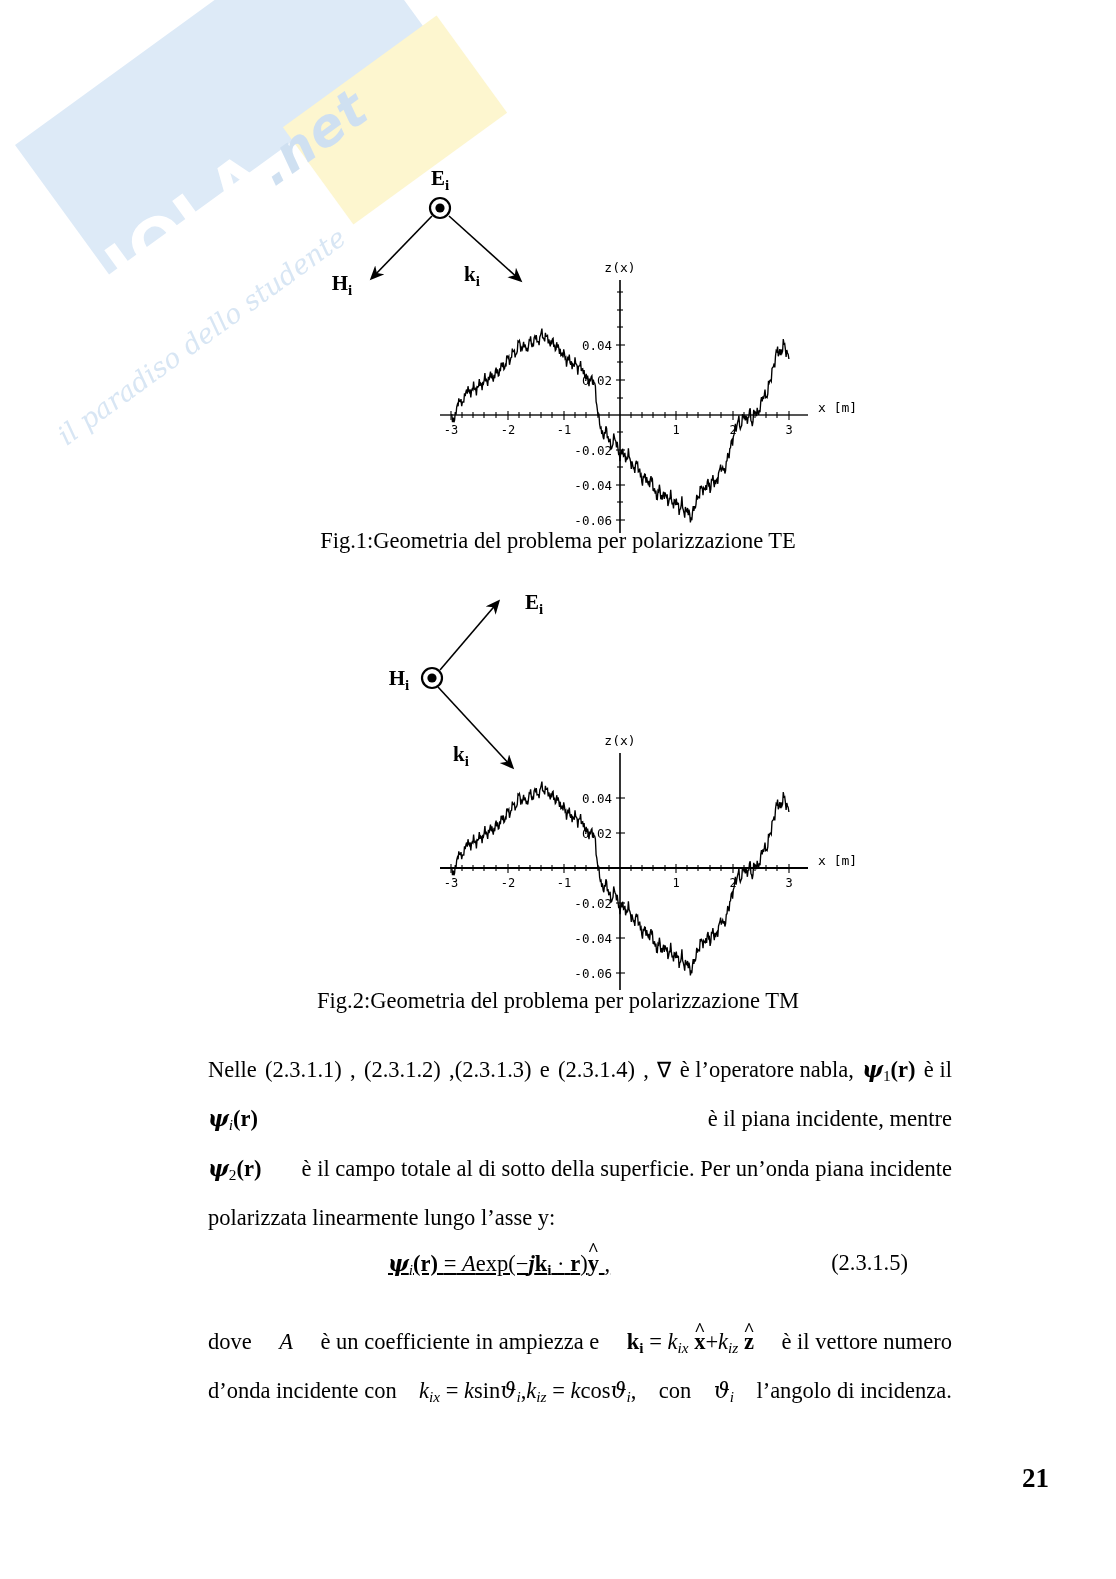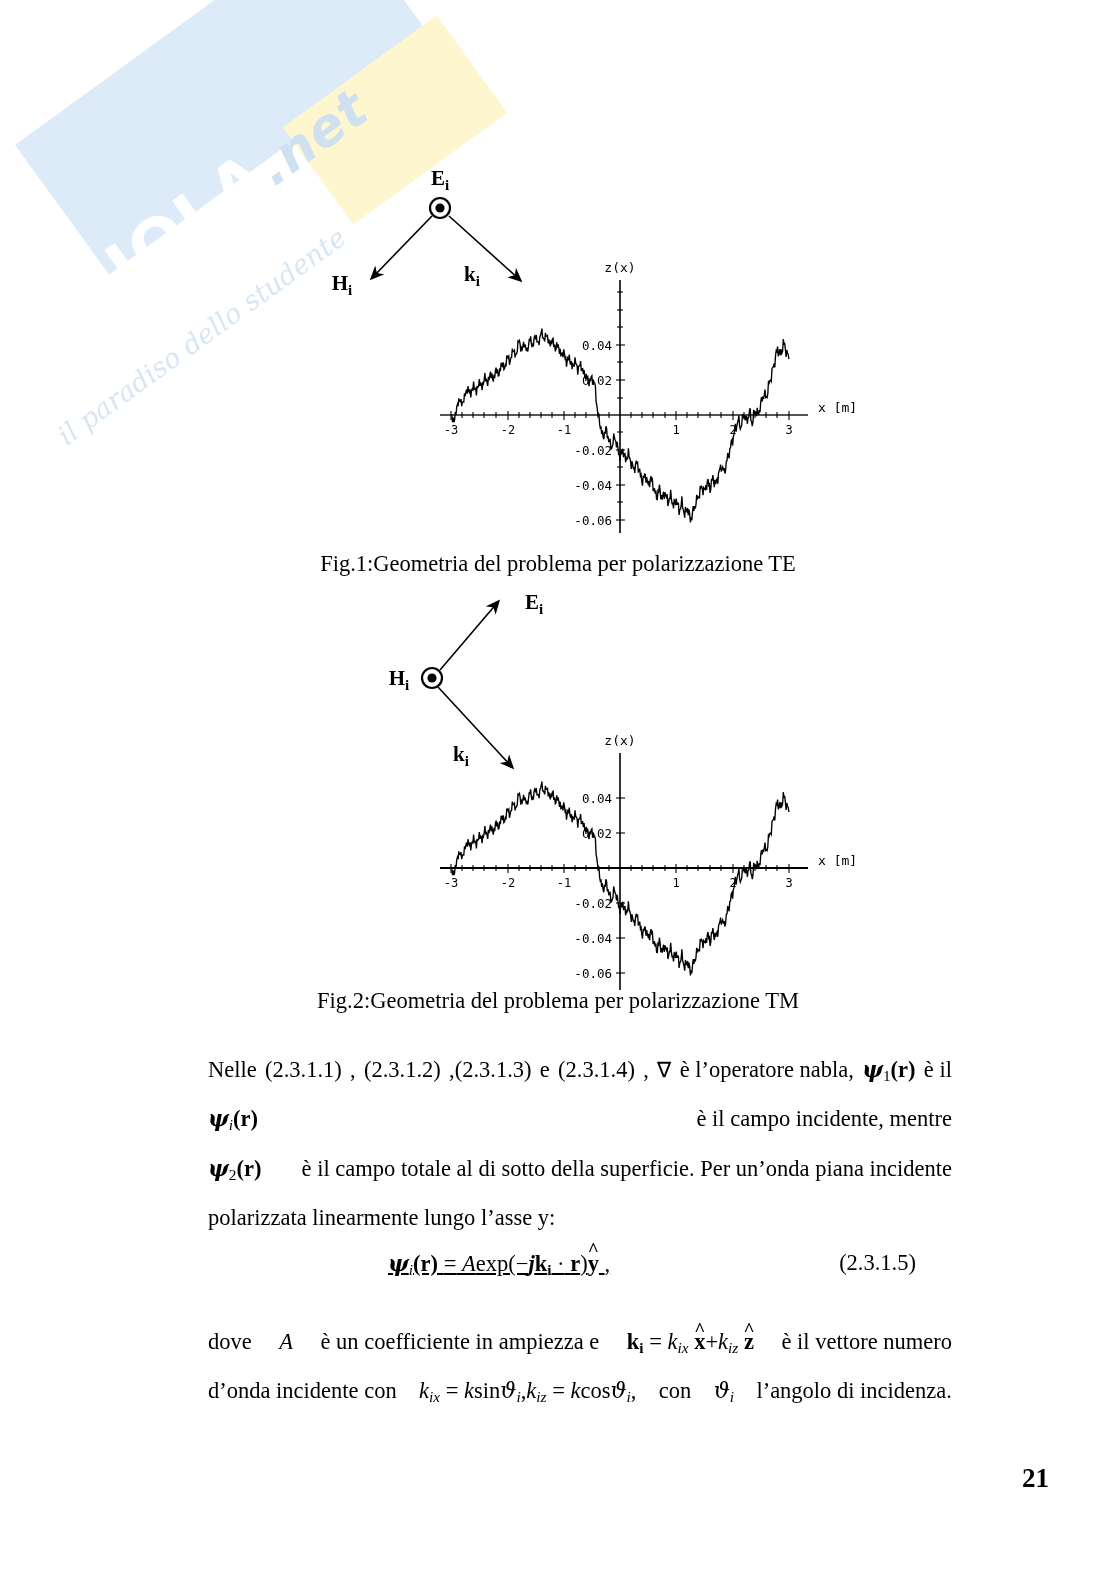--- a/index.html
+++ b/index.html
@@ -136,21 +136,21 @@
     align-items: baseline;
     z-index: 3;
   }
   .eq-body {
     flex: 0 0 auto;
     margin-left: 180px;
     text-decoration: underline;
   }
   .eq-number {
     position: absolute;
-    right: 36px;
+    right: 44px;
   }
 
   .page-number {
     position: absolute;
     right: 67px;
     top: 1463px;
     font-size: 27px;
     font-weight: bold;
     font-family: "Liberation Serif", serif;
     z-index: 3;
@@ -269,21 +269,21 @@
           <text x="612" y="340">-0.04</text>
         <text x="612" y="375">-0.06</text>
       </g>
 
       <text x="620" y="122" font-family="'DejaVu Sans Mono',monospace" font-size="13" text-anchor="middle">z(x)</text>
       <text x="818" y="262" font-family="'DejaVu Sans Mono',monospace" font-size="13">x [m]</text>
 
       <polyline fill="none" stroke="#000" stroke-width="1.35" points="451.1,265.0 451.8,264.8 452.5,272.1 453.2,267.5 453.9,272.2 454.6,270.1 455.3,262.0 456.0,264.8 456.7,257.0 457.4,254.3 458.1,256.3 458.8,248.3 459.5,251.3 460.2,251.6 461.0,249.1 461.7,256.1 462.4,252.1 463.1,251.9 463.8,252.0 464.5,243.4 465.2,246.2 465.9,241.9 466.6,239.5 467.3,243.7 468.0,236.2 468.7,240.9 469.4,242.3 470.1,239.4 470.8,247.4 471.5,240.7 472.2,238.9 472.9,239.9 473.6,231.6 474.3,239.1 475.0,239.5 475.7,238.4 476.4,245.4 477.1,236.7 477.8,237.1 478.5,236.7 479.3,229.0 480.0,235.9 480.7,233.0 481.4,233.7 482.1,240.3 482.8,231.9 483.5,233.5 484.2,229.8 484.9,223.0 485.6,231.4 486.3,228.6 487.0,231.9 487.7,236.0 488.4,226.9 489.1,230.2 489.8,225.7 490.5,221.5 491.2,228.3 491.9,223.3 492.6,228.4 493.3,231.6 494.0,224.8 494.7,228.3 495.4,220.6 496.1,217.7 496.8,223.4 497.5,219.4 498.3,226.0 499.0,225.4 499.7,218.4 500.4,221.3 501.1,213.4 501.8,213.3 502.5,217.0 503.2,212.3 503.9,219.6 504.6,218.6 505.3,214.9 506.0,216.5 506.7,206.0 507.4,205.9 508.1,207.9 508.8,206.4 509.5,214.8 510.2,211.2 510.9,207.7 511.6,207.3 512.3,198.6 513.0,201.5 513.7,201.5 514.4,200.3 515.1,207.4 515.8,204.2 516.5,203.9 517.3,201.3 518.0,191.1 518.7,191.8 519.4,190.5 520.1,193.8 520.8,201.7 521.5,197.7 522.2,199.5 522.9,196.5 523.6,191.9 524.3,197.4 525.0,194.3 525.7,197.3 526.4,201.2 527.1,197.9 527.8,201.5 528.5,195.8 529.2,189.9 529.9,190.4 530.6,186.3 531.3,193.3 532.0,197.1 532.7,194.5 533.4,196.4 534.1,187.9 534.8,186.1 535.5,188.2 536.3,185.1 537.0,191.8 537.7,191.6 538.4,191.5 539.1,195.1 539.8,186.9 540.5,185.4 541.2,182.3 541.9,178.6 542.6,187.9 543.3,187.9 544.0,189.3 544.7,191.4 545.4,182.8 546.1,186.3 546.8,186.3 547.5,185.6 548.2,193.4 548.9,189.4 549.6,193.2 550.3,196.4 551.0,190.4 551.7,194.3 552.4,189.1 553.1,188.3 553.8,196.9 554.6,194.7 555.3,200.5 556.0,199.4 556.7,192.2 557.4,197.7 558.1,194.3 558.8,198.0 559.5,203.9 560.2,198.7 560.9,205.7 561.6,205.1 562.3,202.5 563.0,207.4 563.7,199.4 564.4,203.0 565.1,208.7 565.8,207.5 566.5,216.7 567.2,211.0 567.9,206.7 568.6,210.4 569.3,204.6 570.0,212.6 570.7,214.9 571.4,211.2 572.1,219.2 572.8,213.9 573.6,214.8 574.3,216.8 575.0,207.3 575.7,213.4 576.4,214.2 577.1,215.7 577.8,224.6 578.5,216.3 579.2,215.9 579.9,215.8 580.6,211.0 581.3,221.0 582.0,219.0 582.7,218.7 583.4,224.2 584.1,220.0 584.8,227.5 585.5,228.3 586.2,223.8 586.9,229.4 587.6,225.7 588.3,230.6 589.0,236.2 589.7,228.5 590.4,231.3 591.1,227.0 591.9,225.8 592.6,234.5 593.3,229.7 594.0,232.6 594.7,233.1 595.4,236.2 596.1,251.6 596.8,255.2 597.5,261.0 598.2,266.3 598.9,263.5 599.6,274.1 600.3,278.0 601.0,277.3 601.7,284.0 602.4,280.3 603.1,287.1 603.8,289.3 604.5,282.0 605.2,283.8 605.9,276.3 606.6,278.4 607.3,288.2 608.0,286.0 608.7,291.6 609.4,291.4 610.1,288.8 610.9,299.1 611.6,298.5 612.3,296.3 613.0,294.1 613.7,283.5 614.4,287.1 615.1,290.1 615.8,291.2 616.5,297.5 617.2,291.9 617.9,297.8 618.6,304.1 619.3,303.4 620.0,311.2 620.7,302.9 621.4,299.9 622.1,304.3 622.8,298.7 623.5,306.3 624.2,305.7 624.9,302.8 625.6,312.3 626.3,307.8 627.0,309.2 627.7,308.3 628.4,298.3 629.1,306.5 629.9,308.5 630.6,311.7 631.3,318.9 632.0,311.4 632.7,315.1 633.4,318.4 634.1,317.9 634.8,322.9 635.5,314.3 636.2,310.8 636.9,313.2 637.6,312.4 638.3,322.0 639.0,321.6 639.7,318.6 640.4,325.8 641.1,324.4 641.8,331.8 642.5,335.6 643.2,325.8 643.9,328.2 644.6,324.1 645.3,324.5 646.0,332.8 646.7,327.2 647.4,331.6 648.1,333.8 648.9,330.8 649.6,337.3 650.3,329.4 651.0,326.2 651.7,330.5 652.4,329.2 653.1,340.3 653.8,340.7 654.5,338.3 655.2,343.6 655.9,340.6 656.6,349.2 657.3,349.5 658.0,340.6 658.7,341.7 659.4,334.7 660.1,340.0 660.8,349.3 661.5,345.1 662.2,349.7 662.9,345.0 663.6,341.7 664.3,349.0 665.0,342.4 665.7,344.8 666.4,347.0 667.2,344.4 667.9,356.0 668.6,353.0 669.3,348.6 670.0,348.7 670.7,339.8 671.4,348.9 672.1,354.5 672.8,352.7 673.5,358.5 674.2,349.7 674.9,350.2 675.6,355.1 676.3,348.6 677.0,354.8 677.7,352.9 678.4,353.3 679.1,365.0 679.8,359.4 680.5,359.1 681.2,355.1 681.9,346.3 682.6,357.6 683.3,359.9 684.0,363.0 684.7,367.6 685.4,357.0 686.2,360.7 686.9,361.6 687.6,358.0 688.3,365.2 689.0,359.7 689.7,363.8 690.4,372.4 691.1,367.3 691.8,370.3 692.5,362.1 693.2,356.1 693.9,361.0 694.6,356.1 695.3,358.5 696.0,354.3 696.7,344.9 697.4,349.6 698.1,346.7 698.8,347.6 699.5,347.8 700.2,336.0 700.9,337.8 701.6,336.6 702.3,338.2 703.0,345.3 703.7,337.7 704.5,339.0 705.2,339.7 705.9,335.2 706.6,340.0 707.3,331.6 708.0,329.0 708.7,335.3 709.4,334.1 710.1,342.9 710.8,339.1 711.5,328.8 712.2,330.6 712.9,325.1 713.6,331.6 714.3,337.1 715.0,329.8 715.7,334.2 716.4,330.0 717.1,328.8 717.8,333.8 718.5,323.2 719.2,320.6 719.9,318.8 720.6,314.6 721.3,321.7 722.0,318.9 722.7,316.9 723.5,320.6 724.2,318.0 724.9,323.5 725.6,320.6 726.3,311.3 727.0,310.9 727.7,303.0 728.4,306.0 729.1,308.3 729.8,298.5 730.5,298.0 731.2,290.9 731.9,289.6 732.6,295.6 733.3,286.9 734.0,284.7 734.7,279.6 735.4,273.9 736.1,281.7 736.8,276.5 737.5,272.6 738.2,270.3 738.9,265.6 739.6,276.1 740.3,279.1 741.0,277.1 741.7,275.5 742.5,264.2 743.2,265.8 743.9,267.8 744.6,265.4 745.3,270.4 746.0,265.6 746.7,268.0 747.4,273.8 748.1,267.2 748.8,267.1 749.5,260.1 750.2,258.3 750.9,270.6 751.6,271.9 752.3,276.1 753.0,271.7 753.7,259.8 754.4,263.9 755.1,261.8 755.8,262.5 756.5,266.2 757.2,257.8 757.9,262.8 758.6,264.8 759.3,260.2 760.0,262.2 760.8,251.2 761.5,247.2 762.2,251.3 762.9,246.4 763.6,249.0 764.3,244.9 765.0,239.6 765.7,247.6 766.4,247.0 767.1,247.7 767.8,243.8 768.5,230.9 769.2,232.8 769.9,230.5 770.6,230.0 771.3,231.4 772.0,218.5 772.7,217.4 773.4,216.7 774.1,213.5 774.8,217.4 775.5,206.0 776.2,200.5 776.9,201.5 777.6,196.5 778.3,206.2 779.0,203.8 779.8,199.0 780.5,205.2 781.2,199.5 781.9,203.2 782.6,201.2 783.3,189.0 784.0,194.1 784.7,193.7 785.4,199.4 786.1,207.0 786.8,200.0 787.5,203.0 788.2,204.4 788.9,209.0"></polyline>
     </svg>
 
-    <div class="fig-caption" style="top:378px;margin-top:23px;">Fig.1:Geometria del problema per polarizzazione TE</div>
+    <div class="fig-caption" style="top:378px;">Fig.1:Geometria del problema per polarizzazione TE</div>
   </div>
 
   <div class="figure-block" style="left:0px; top:575px; width:1116px; height:450px;">
 
     <svg class="plot-svg" width="1116" height="430" viewBox="0 0 1116 430">
       <defs>
         <marker id="arrH2" markerWidth="10" markerHeight="10" refX="7" refY="4" orient="auto" markerUnits="strokeWidth">
           <path d="M0,0 L9,4 L0,8 L2.6,4 Z" fill="#000"></path>
         </marker>
       </defs>
@@ -380,21 +380,21 @@
       <span>e</span>
       <span>(2.3.1.4)</span>
       <span>,</span>
       <span class="nabla">∇</span>
       <span>è l’operatore nabla,</span>
       <span><span class="psi">ψ</span><sub>1</sub><span class="bf">(r)</span></span>
       <span>è il</span>
     </div>
     <div class="jl">
       <span><span class="psi">ψ</span><sub class="it">i</sub><span class="bf">(r)</span></span>
-      <span>è il campo incidente, mentre</span>
+      <span>è il piana incidente, mentre</span>
     </div>
     <div class="jl">
       <span><span class="psi">ψ</span><sub>2</sub><span class="bf">(r)</span></span>
       <span>è il campo totale al di sotto della superficie. Per un’onda piana incidente</span>
     </div>
     <div class="jl-left">polarizzata linearmente lungo l’asse y:</div>
   </div>
 
   <div class="equation-row" style="top:1250px;">
     <span class="eq-body"><span class="psi">ψ</span><sub class="it">i</sub><span class="bf">(r)</span>&nbsp;<span>=</span>&nbsp;<span class="it">A</span><span>exp(−</span><span class="it bf">j</span><span class="bf">k</span><sub class="bf">i</sub>&nbsp;<span>·</span>&nbsp;<span class="bf">r</span><span>)</span><span class="bf hat">y</span>&nbsp;<span>,</span></span>

